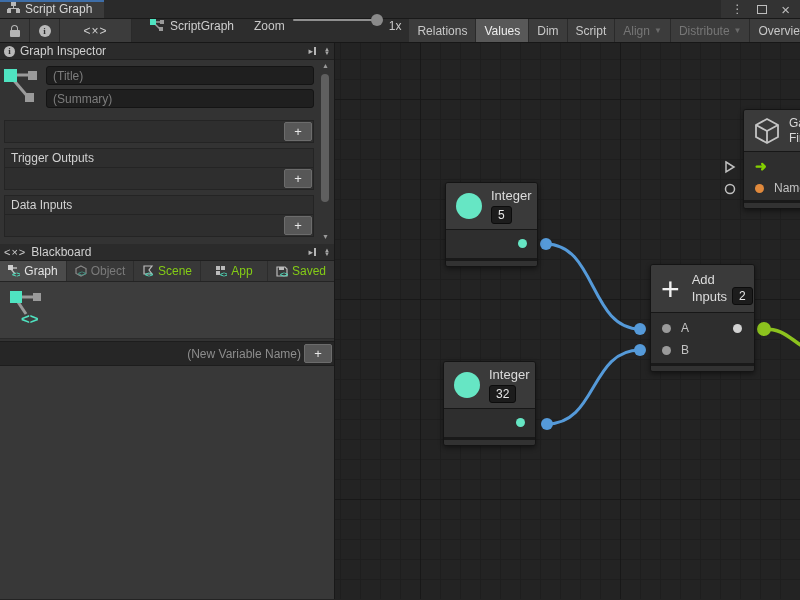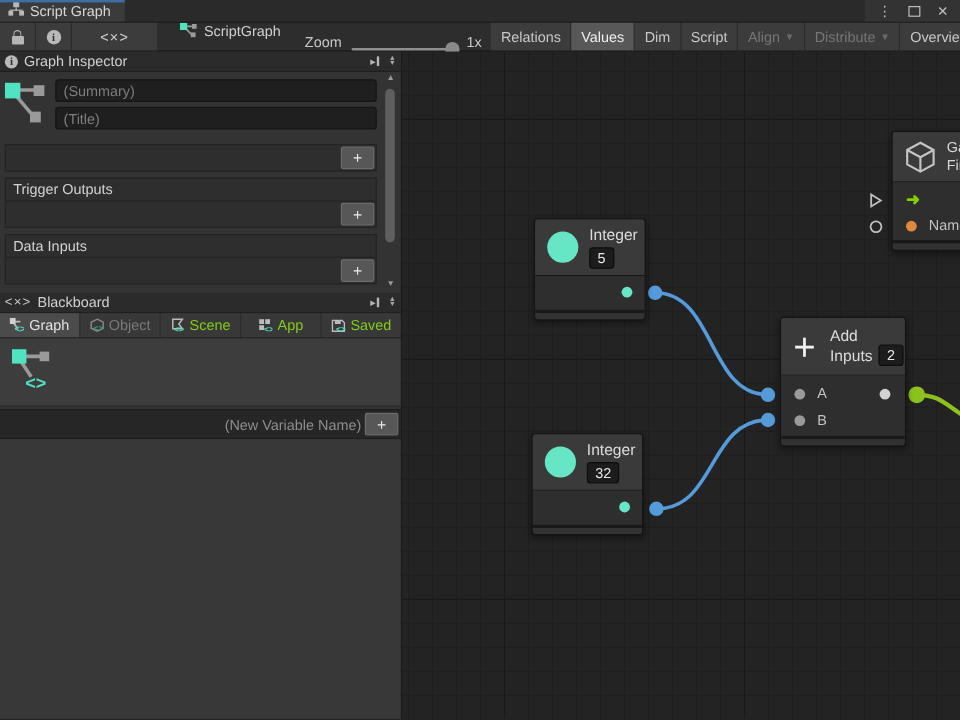--- a/index.html
+++ b/index.html
@@ -22,21 +22,21 @@
   .toolbar { height:24px; background:#2d2d2d; display:flex; align-items:stretch; border-bottom:1px solid #171717; font-size:12px; }
   .tb-btn { display:flex; align-items:center; justify-content:center; background:#3c3c3c; border-right:1px solid #2a2a2a;
     padding:0 8px; color:#c8c8c8; cursor:default; }
   .tb-btn.icononly { min-width:30px; }
   .tb-btn.wide { min-width:58px; }
   .tb-btn.active { background:#585858; color:#eee; }
   .tb-btn.disabled { color:#767676; }
   .tb-btn .caret { font-size:8px; margin-left:4px; color:#9a9a9a; }
   .tb-btn.disabled .caret { color:#6a6a6a; }
   .breadcrumb { display:flex; align-items:flex-start; gap:6px; padding:0 12px 0 18px; color:#cfcfcf; }
-  .zoom-box { display:flex; align-items:flex-end; gap:8px; padding:0 8px; }
+  .zoom-box { display:flex; align-items:flex-start; gap:8px; padding:0 8px; }
   .zoom-track { position:relative; width:88px; height:2px; background:#8f8f8f; border-radius:1px; }
   .zoom-handle { position:absolute; right:-2px; top:-5px; width:12px; height:12px; border-radius:50%; background:#8a8a8a; }
   .tb-right { margin-left:auto; display:flex; align-items:stretch; }
   .lock-icon { position:relative; width:10px; height:12px; }
   .lock-icon .shackle { position:absolute; top:0; left:1.5px; width:7px; height:6px; border:1.5px solid #b5b5b5;
     border-bottom:none; border-radius:4px 4px 0 0; }
   .lock-icon .body { position:absolute; bottom:0; left:0; width:10px; height:6.5px; background:#b5b5b5; border-radius:1px; }
   .info-circle { width:12px; height:12px; border-radius:50%; background:#b9b9b9; color:#2d2d2d;
     font-size:9px; font-weight:bold; display:flex; align-items:center; justify-content:center; font-family:"Liberation Serif",serif; }
   .vars-glyph { letter-spacing:1px; color:#cfcfcf; font-size:12px; }
@@ -210,22 +210,22 @@
       <div class="inspector-content">
         <div class="id-row">
           <svg width="34" height="42" style="flex:none">
             <line x1="7" y1="9" x2="26" y2="9" stroke="#9a9a9a" stroke-width="3"></line>
             <line x1="7" y1="11" x2="24" y2="31" stroke="#9a9a9a" stroke-width="3"></line>
             <rect x="0" y="3" width="13" height="13" fill="#4fe3c1"></rect>
             <rect x="24" y="5" width="9" height="9" fill="#9a9a9a"></rect>
             <rect x="21" y="27" width="9" height="9" fill="#9a9a9a"></rect>
           </svg>
           <div style="flex:1">
+            <input class="field" placeholder="(Title)" style="">
             <input class="field" placeholder="(Summary)" style="">
-            <input class="field" placeholder="(Title)" style="">
           </div>
         </div>
 
         <div class="section">
           <div class="section-row">
             <div class="plus-btn">+</div>
           </div>
         </div>
         <div class="section">
           <div class="section-label">Trigger Outputs</div>

